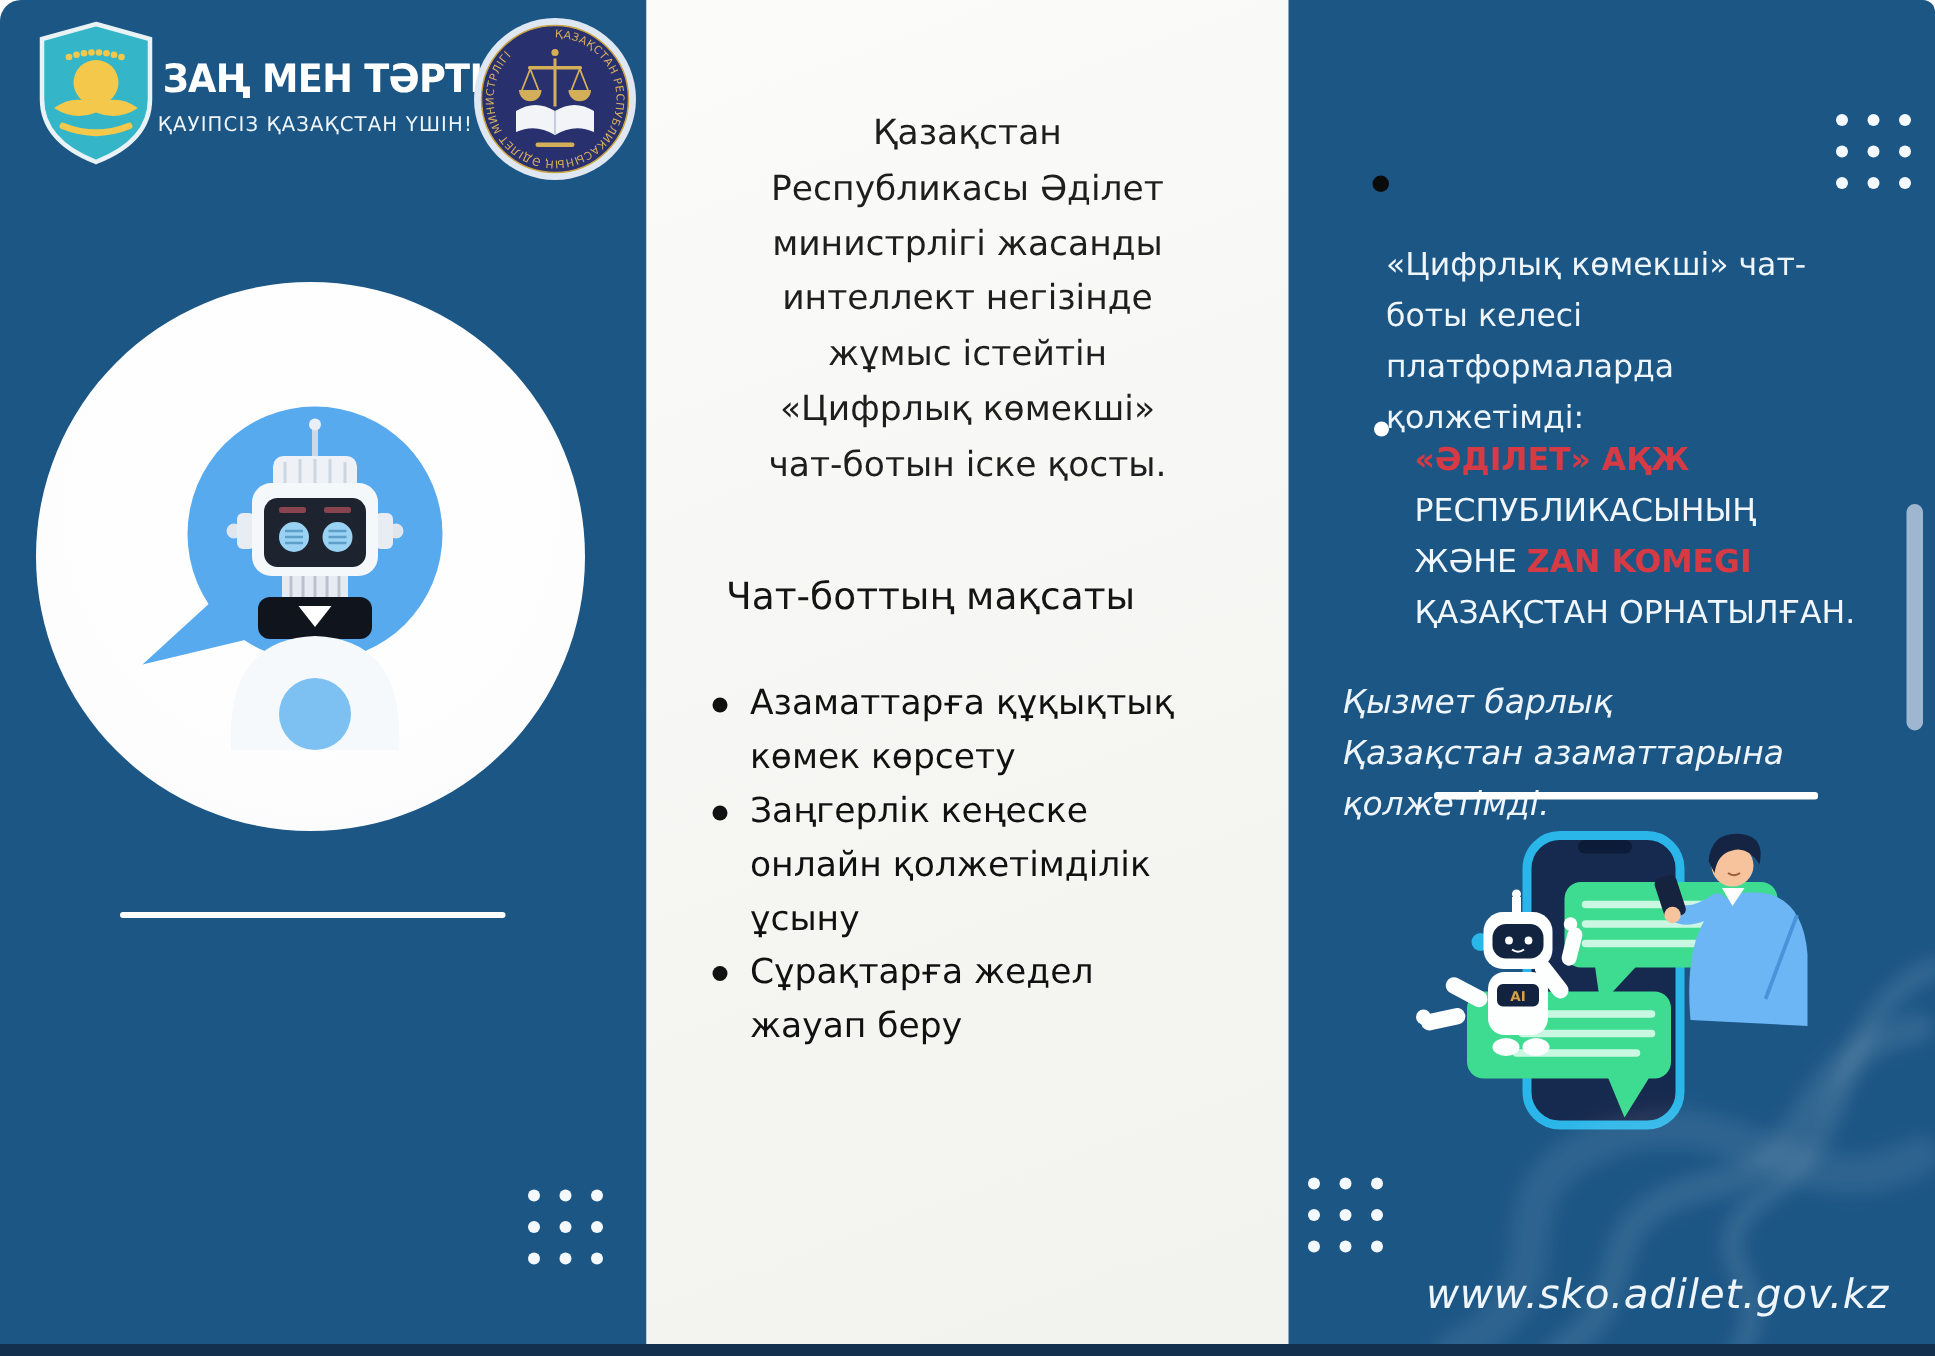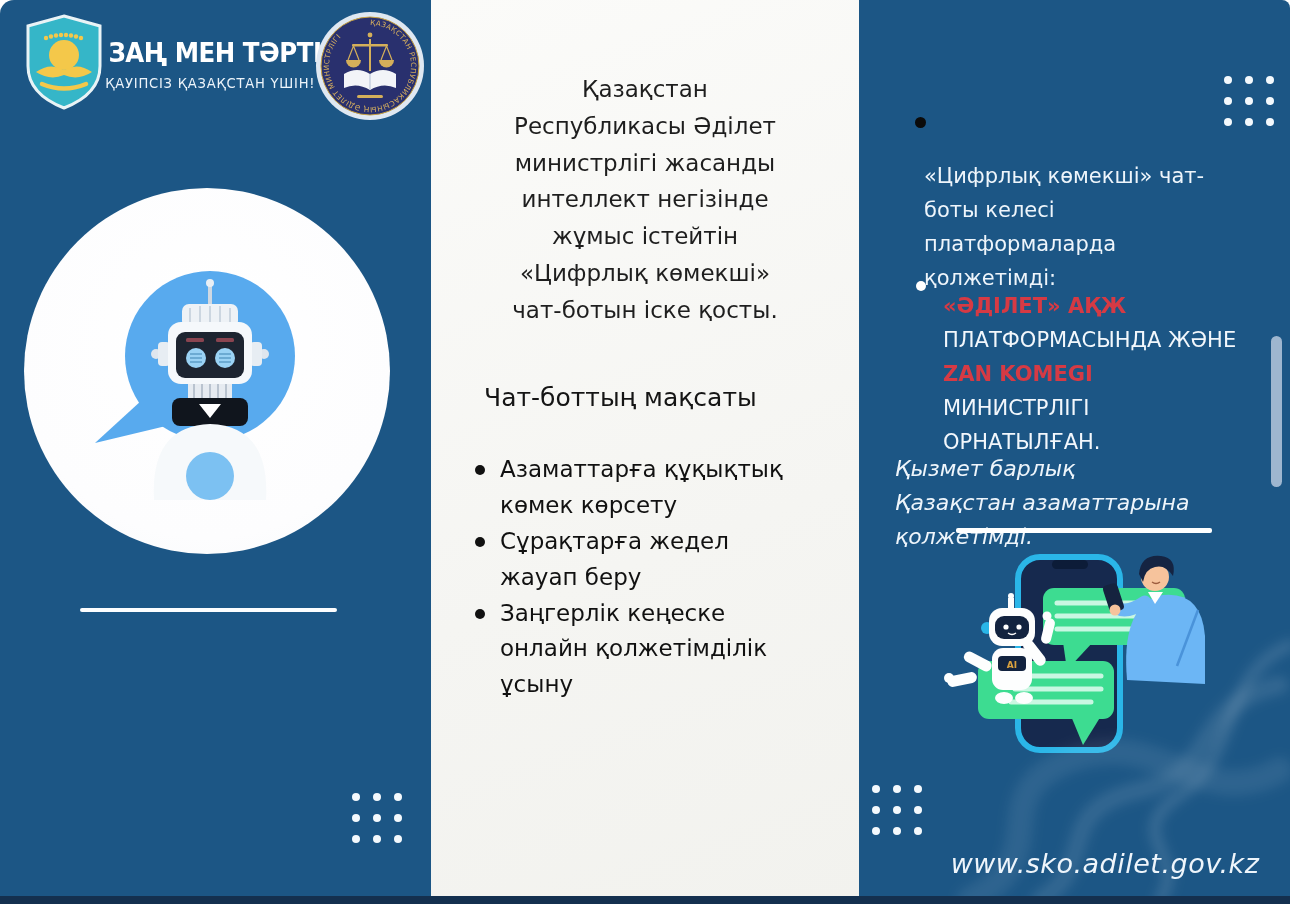--- a/index.html
+++ b/index.html
@@ -163,40 +163,40 @@
       <span class="dot"></span>
       <span class="dot"></span>
       <span class="dot"></span>
       <span class="dot"></span>
     </div>
 
   <p class="intro">Қазақстан Республикасы Әділет министрлігі жасанды интеллект негізінде жұмыс істейтін «Цифрлық көмекші» чат-ботын іске қосты.</p>
   <div class="goals-title">Чат-боттың мақсаты</div>
   <ul class="goals">
     <li>Азаматтарға құқықтық көмек көрсету</li>
+    <li>Заңгерлік кеңеске онлайн қолжетімділік ұсыну</li>
     <li>Сұрақтарға жедел жауап беру</li>
-    <li>Заңгерлік кеңеске онлайн қолжетімділік ұсыну</li>
   </ul>
 
   <div class="dotgrid dots-top-right">
       <span class="dot"></span>
       <span class="dot"></span>
       <span class="dot"></span>
       <span class="dot"></span>
       <span class="dot"></span>
       <span class="dot"></span>
       <span class="dot"></span>
       <span class="dot"></span>
       <span class="dot"></span>
     </div>
   <div class="black-bullet"></div>
   <p class="availability">«Цифрлық көмекші» чат-боты келесі платформаларда қолжетімді:</p>
 
   <div class="platform-bullet"></div>
-  <p class="platforms"><span class="red">«ӘДІЛЕТ» АҚЖ</span><span> ПЛАТФОРМАСЫНДА ЖӘНЕ </span><span class="red">ZAN KOMEGI</span><span> МИНИСТРЛІГІ ОРНАТЫЛҒАН.</span></p>
+  <p class="platforms"><span class="red">«ӘДІЛЕТ» АҚЖ</span><span> РЕСПУБЛИКАСЫНЫҢ ЖӘНЕ </span><span class="red">ZAN KOMEGI</span><span> ҚАЗАҚСТАН ОРНАТЫЛҒАН.</span></p>
 
   <div class="scroll-thumb"></div>
 
   <p class="service-note">Қызмет барлық Қазақстан азаматтарына қолжетімді.</p>
 
   <div class="illustration-rule"></div>
 
   <svg class="illustration" viewBox="0 0 385 270">
 
     <rect x="113" y="17" width="102" height="193" rx="22" fill="#16294e" stroke="#2ab6e8" stroke-width="6"></rect>

